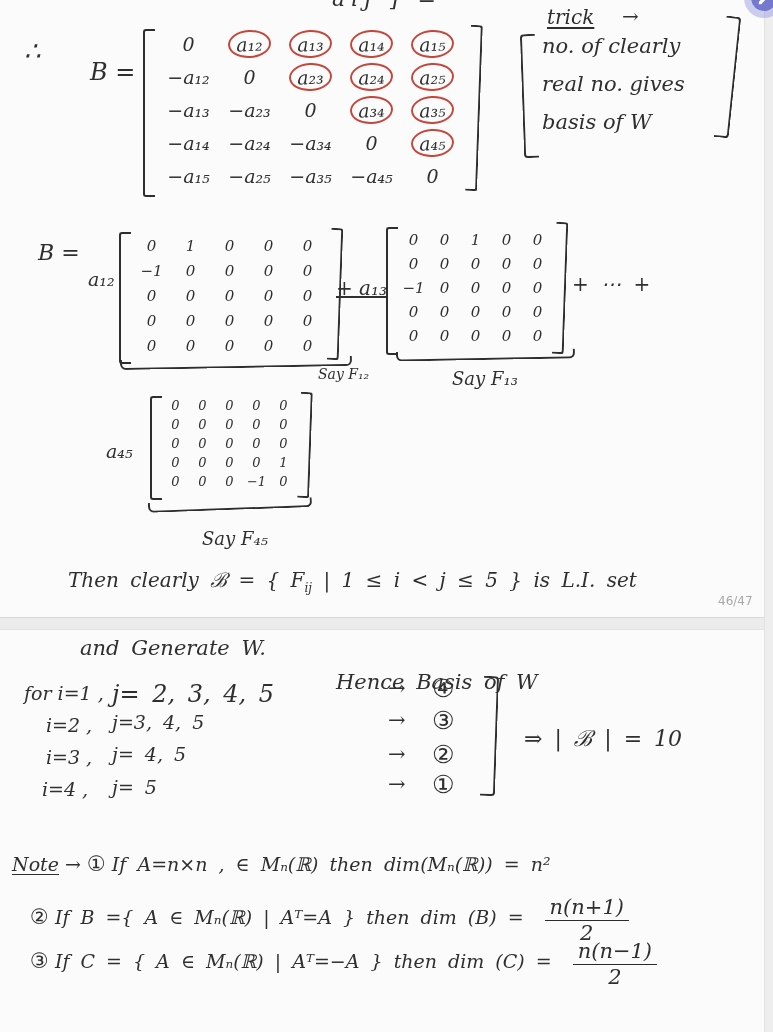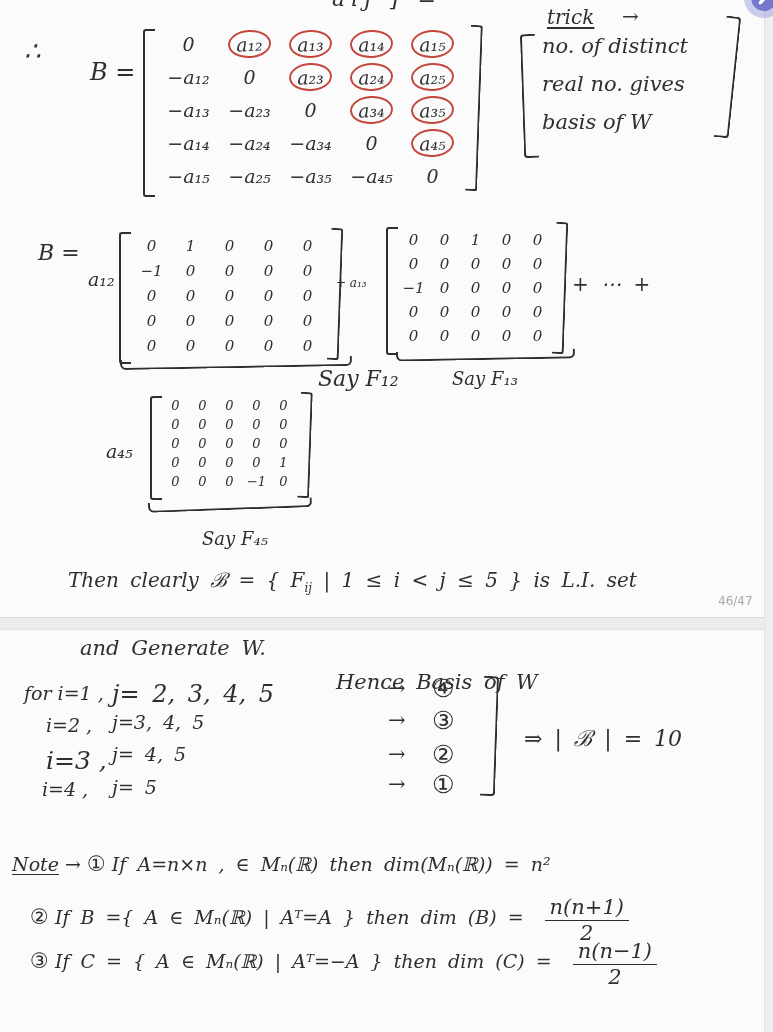--- a/index.html
+++ b/index.html
@@ -129,21 +129,21 @@
         </span>
         <span class="mcell">
           <span class="mval">0</span>
         </span>
       </div>
     <div class="abs brk r" style="left:468px;top:25px;height:162px;transform:rotate(2deg);"></div>
 
     <div class="abs hw u" style="left:547px;top:5px;font-size:20px;">trick</div>
     <div class="abs hw" style="left:622px;top:4px;font-size:20px;">→</div>
     <div class="abs nbrk l" style="left:522px;top:34px;height:120px;transform:rotate(-2deg);"></div>
-    <div class="abs hw" style="left:542px;top:34px;font-size:21px;">no. of distinct</div>
+    <div class="abs hw" style="left:542px;top:34px;font-size:21px;">no. of clearly</div>
     <div class="abs hw" style="left:542px;top:72px;font-size:21px;text-align:right;">real no. gives</div>
     <div class="abs hw" style="left:542px;top:110px;font-size:21px;">basis of W</div>
     <div class="abs nbrk r" style="left:720px;top:16px;height:118px;transform:rotate(6deg);"></div>
 
     <div class="abs hw" style="left:38px;top:240px;font-size:22px;">B =</div>
     <div class="abs hw" style="left:88px;top:268px;font-size:19px;">a₁₂</div>
 
     <div class="abs brk l" style="left:119px;top:232px;height:128px;"></div>
     <div class="abs matrix m-f12" style="left:132px;top:233px;">
         <span class="mcell">
@@ -217,23 +217,23 @@
         </span>
         <span class="mcell">
           <span class="mval">0</span>
         </span>
         <span class="mcell">
           <span class="mval">0</span>
         </span>
       </div>
     <div class="abs brk r" style="left:329px;top:228px;height:128px;transform:rotate(2deg);"></div>
     <div class="abs ubrace" style="left:120px;top:358px;width:228px;"></div>
-    <div class="abs hw" style="left:318px;top:366px;font-size:22px;">Say F₁₂</div>
-
-    <div class="abs hw" style="left:336px;top:276px;font-size:12px;">+ a₁₃</div>
+    <div class="abs hw" style="left:318px;top:366px;font-size:14px;">Say F₁₂</div>
+
+    <div class="abs hw" style="left:336px;top:276px;font-size:20px;text-decoration:underline;">+ a₁₃</div>
 
     <div class="abs brk l" style="left:386px;top:227px;height:124px;"></div>
     <div class="abs matrix m-f13" style="left:398px;top:228px;">
         <span class="mcell">
           <span class="mval">0</span>
         </span>
         <span class="mcell">
           <span class="mval">0</span>
         </span>
         <span class="mcell">
@@ -412,21 +412,21 @@
     <div class="abs hw" style="left:24px;top:682px;font-size:19px;">for i=1 ,</div>
     <div class="abs hw wsp" style="left:112px;top:680px;font-size:24px;">j= 2, 3, 4, 5</div>
     <div class="abs hw" style="left:388px;top:676px;font-size:21px;">→</div>
     <div class="abs badge" style="left:432px;top:674px;font-size:25px;">④</div>
 
     <div class="abs hw" style="left:46px;top:714px;font-size:19px;">i=2 ,</div>
     <div class="abs hw wsp" style="left:112px;top:711px;font-size:19px;">j=3, 4, 5</div>
     <div class="abs hw" style="left:388px;top:708px;font-size:21px;">→</div>
     <div class="abs badge" style="left:432px;top:706px;font-size:25px;">③</div>
 
-    <div class="abs hw" style="left:46px;top:746px;font-size:25px;">i=3 ,</div>
+    <div class="abs hw" style="left:46px;top:746px;font-size:19px;">i=3 ,</div>
     <div class="abs hw wsp" style="left:112px;top:743px;font-size:19px;">j= 4, 5</div>
     <div class="abs hw" style="left:388px;top:742px;font-size:21px;">→</div>
     <div class="abs badge" style="left:432px;top:740px;font-size:25px;">②</div>
 
     <div class="abs hw" style="left:42px;top:778px;font-size:19px;">i=4 ,</div>
     <div class="abs hw wsp" style="left:112px;top:776px;font-size:19px;">j= 5</div>
     <div class="abs hw" style="left:388px;top:772px;font-size:21px;">→</div>
     <div class="abs badge" style="left:432px;top:770px;font-size:25px;">①</div>
 
     <div class="abs nbrk r" style="left:482px;top:676px;height:116px;transform:rotate(2deg);"></div>

